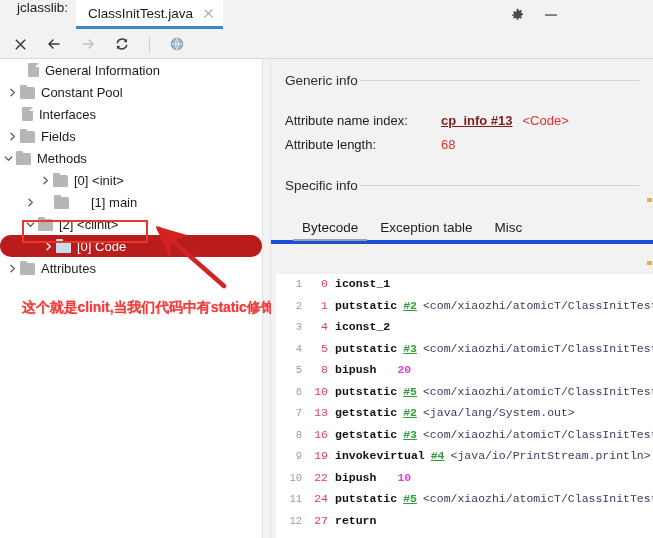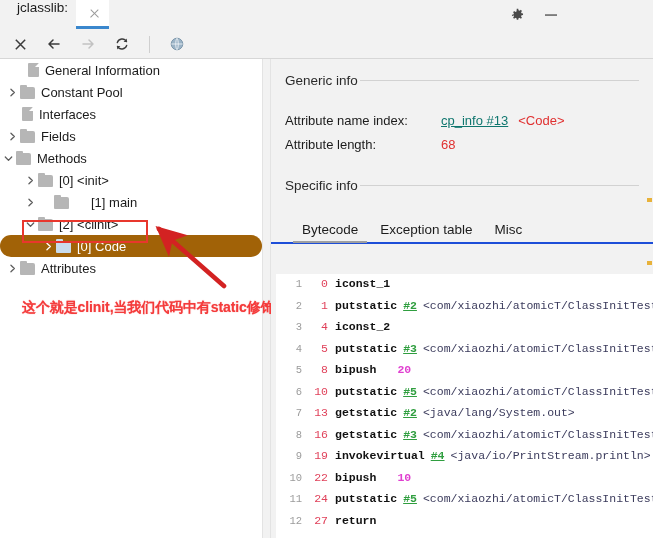--- a/index.html
+++ b/index.html
@@ -131,21 +131,21 @@
   }
 
   .tree-row {
     display: flex;
     align-items: center;
     height: 22px;
     padding-left: 4px;
     white-space: nowrap;
     cursor: default;
   }
-  .tree-row.selected { background: #a16207; border-radius: 11px; }
+  .tree-row.selected { background: #b91c1c; border-radius: 11px; }
   .tree-row.selected .tree-label { color: #ffffff; }
   .tree-label {
     font-size: 13px;
     color: #1b1b1b;
     margin-left: 6px;
   }
   .twisty {
     width: 16px; height: 16px;
     flex: 0 0 auto;
     display: flex; align-items: center; justify-content: center;
@@ -250,33 +250,34 @@
 
   .kv-row {
     display: flex;
     align-items: baseline;
     padding-left: 14px;
     font-size: 13px;
     white-space: nowrap;
   }
   .kv-key { color: #1c1c1c; width: 156px; }
   .kv-link {
-    color: #0f766e;
+    color: #7f1d1d;
     text-decoration: underline;
     cursor: pointer;
+    font-weight: bold;
   }
   .kv-red { color: #e03030; margin-left: 10px; }
   .kv-num { color: #e03030; }
 
   
   .tabstrip {
     display: flex;
     align-items: flex-end;
     padding-left: 20px;
-    border-bottom: 2px solid #1d4ed8;
+    border-bottom: 4px solid #1d4ed8;
     height: 26px;
   }
   .dtab {
     position: relative;
     font-size: 13.5px;
     color: #1c1c1c;
     padding: 0 11px 5px 11px;
     cursor: pointer;
     white-space: nowrap;
   }
@@ -354,20 +355,21 @@
 </style>
 </head>
 <body>
 
 <div id="app">
 
   <div class="titlebar">
     <div class="titlebar-label">jclasslib:</div>
 
     <div class="tab active">
+      <span class="tab-title">ClassInitTest.java</span>
       <span class="tab-close"></span>
     </div>
 
     <div class="win-controls">
       <div class="win-btn">
         <svg width="15" height="15" viewBox="0 0 16 16" aria-hidden="true">
           <path d="M8 5.2a2.8 2.8 0 1 0 0 5.6 2.8 2.8 0 0 0 0-5.6zm0 1.3a1.5 1.5 0 1 1 0 3 1.5 1.5 0 0 1 0-3z" fill="#4a4a4a"></path>
           <path d="M7.2 0.8h1.6l.25 1.6a5.6 5.6 0 0 1 1.25.52l1.3-.95 1.13 1.13-.95 1.3c.22.39.4.81.52 1.25l1.6.25v1.6l-1.6.25a5.6 5.6 0 0 1-.52 1.25l.95 1.3-1.13 1.13-1.3-.95c-.39.22-.81.4-1.25.52l-.25 1.6H7.2l-.25-1.6a5.6 5.6 0 0 1-1.25-.52l-1.3.95-1.13-1.13.95-1.3a5.6 5.6 0 0 1-.52-1.25L2.1 8.8V7.2l1.6-.25c.12-.44.3-.86.52-1.25l-.95-1.3L4.4 3.27l1.3.95c.39-.22.81-.4 1.25-.52z" fill="#4a4a4a"></path>
         </svg>
       </div>
@@ -444,21 +446,21 @@
         </div>
         <div class="tree-row" style="padding-left: 0;">
           <span class="twisty">
             <svg width="11" height="11" viewBox="0 0 12 12">
               <path d="M2.5 4.3 L6 8 L9.5 4.3" stroke="#5c5c5c" stroke-width="1.4" fill="none" stroke-linecap="round" stroke-linejoin="round"></path>
             </svg>
           </span>
           <span class="node-icon ic-folder"></span>
           <span class="tree-label">Methods</span>
         </div>
-        <div class="tree-row" style="padding-left: 22px; align-items: center;">
+        <div class="tree-row" style="padding-left: 37px; align-items: center;">
           <span class="twisty">
             <svg width="11" height="11" viewBox="0 0 12 12">
               <path d="M4.3 2.5 L8 6 L4.3 9.5" stroke="#5c5c5c" stroke-width="1.4" fill="none" stroke-linecap="round" stroke-linejoin="round"></path>
             </svg>
           </span>
           <span class="node-icon ic-folder"></span>
           <span class="tree-label">[0] &lt;init&gt;</span>
         </div>
         <div class="tree-row" style="padding-left: 22px; gap: 16px;">
           <span class="twisty">

